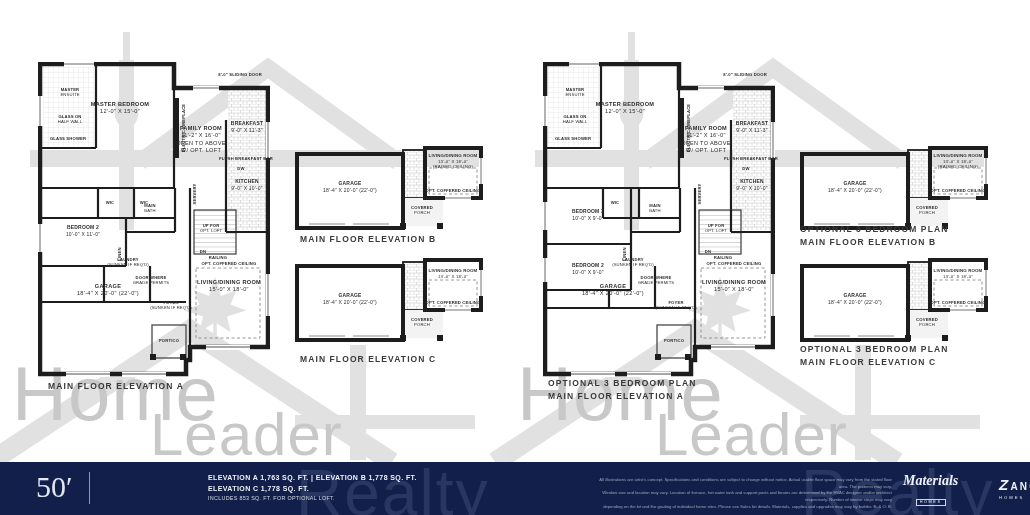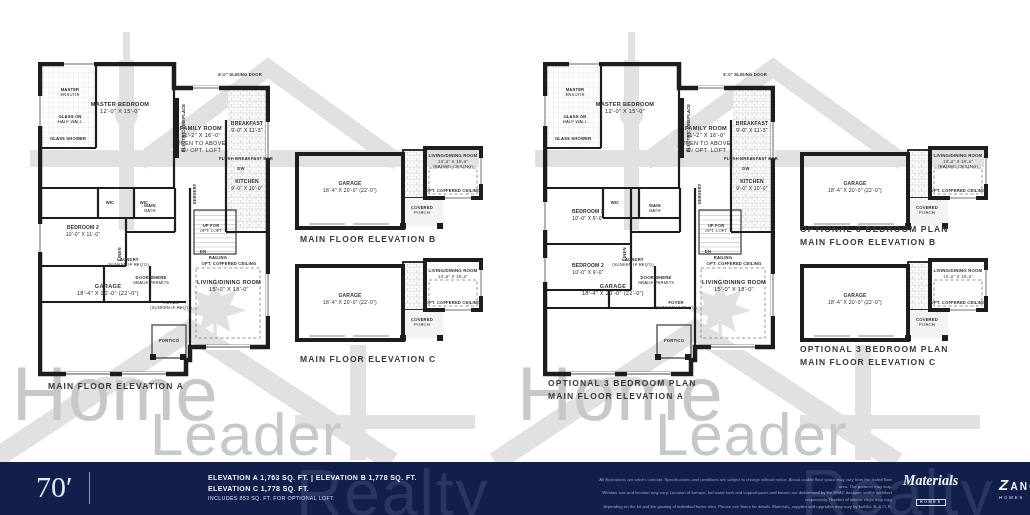--- a/index.html
+++ b/index.html
@@ -469,21 +469,21 @@
   <div class="caption" style="left:548px;top:391px">MAIN FLOOR ELEVATION A</div>
   <div class="caption" style="left:800px;top:224px">OPTIONAL 3 BEDROOM PLAN</div>
   <div class="caption" style="left:800px;top:237px">MAIN FLOOR ELEVATION B</div>
   <div class="caption" style="left:800px;top:344px">OPTIONAL 3 BEDROOM PLAN</div>
   <div class="caption" style="left:800px;top:357px">MAIN FLOOR ELEVATION C</div>
 
   <div id="footer" style="background: rgb(17, 31, 74);">
     <div class="ghost" style="left:296px">Realty</div>
     <div class="ghost" style="left:801px">Realty</div>
 
-    <div class="f-item" id="lot">70′</div>
+    <div class="f-item" id="lot">50′</div>
     <div class="f-item" id="fdiv"></div>
 
     <div class="f-item" id="elev">
       <div class="e1">ELEVATION A 1,763 SQ. FT.  |  ELEVATION B 1,778 SQ. FT.</div>
       <div class="e1">ELEVATION C 1,778 SQ. FT.</div>
       <div class="e3">INCLUDES 853 SQ. FT. FOR OPTIONAL LOFT.</div>
     </div>
 
     <div class="f-item" id="disc">
       <div>All illustrations are artist's concept. Specifications and conditions are subject to change without notice. Actual usable floor space may vary from the stated floor area. The patterns may vary.</div>

